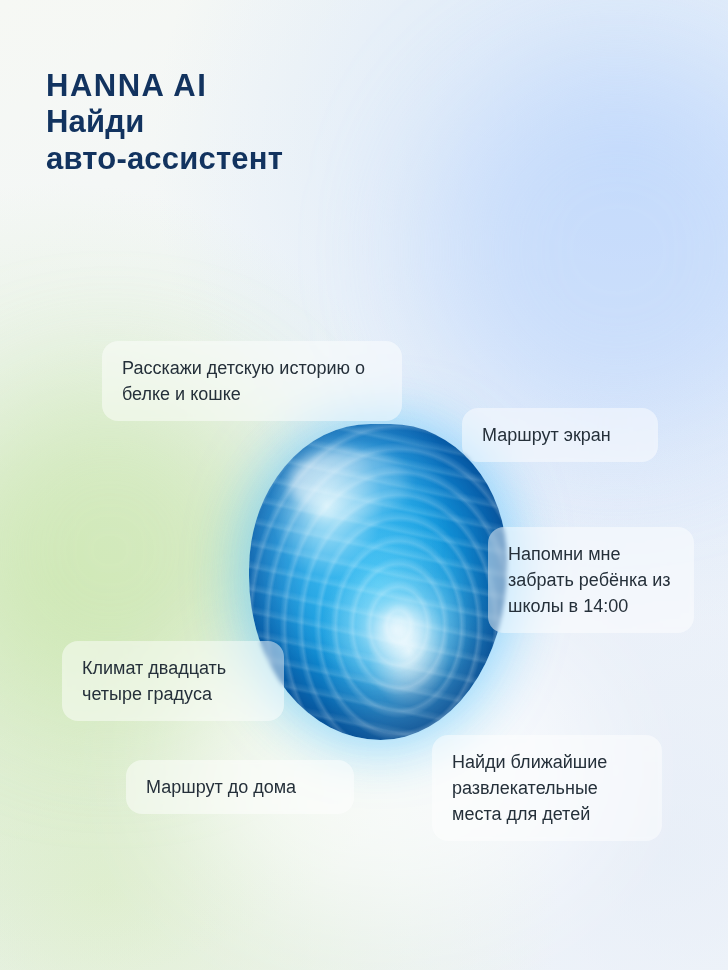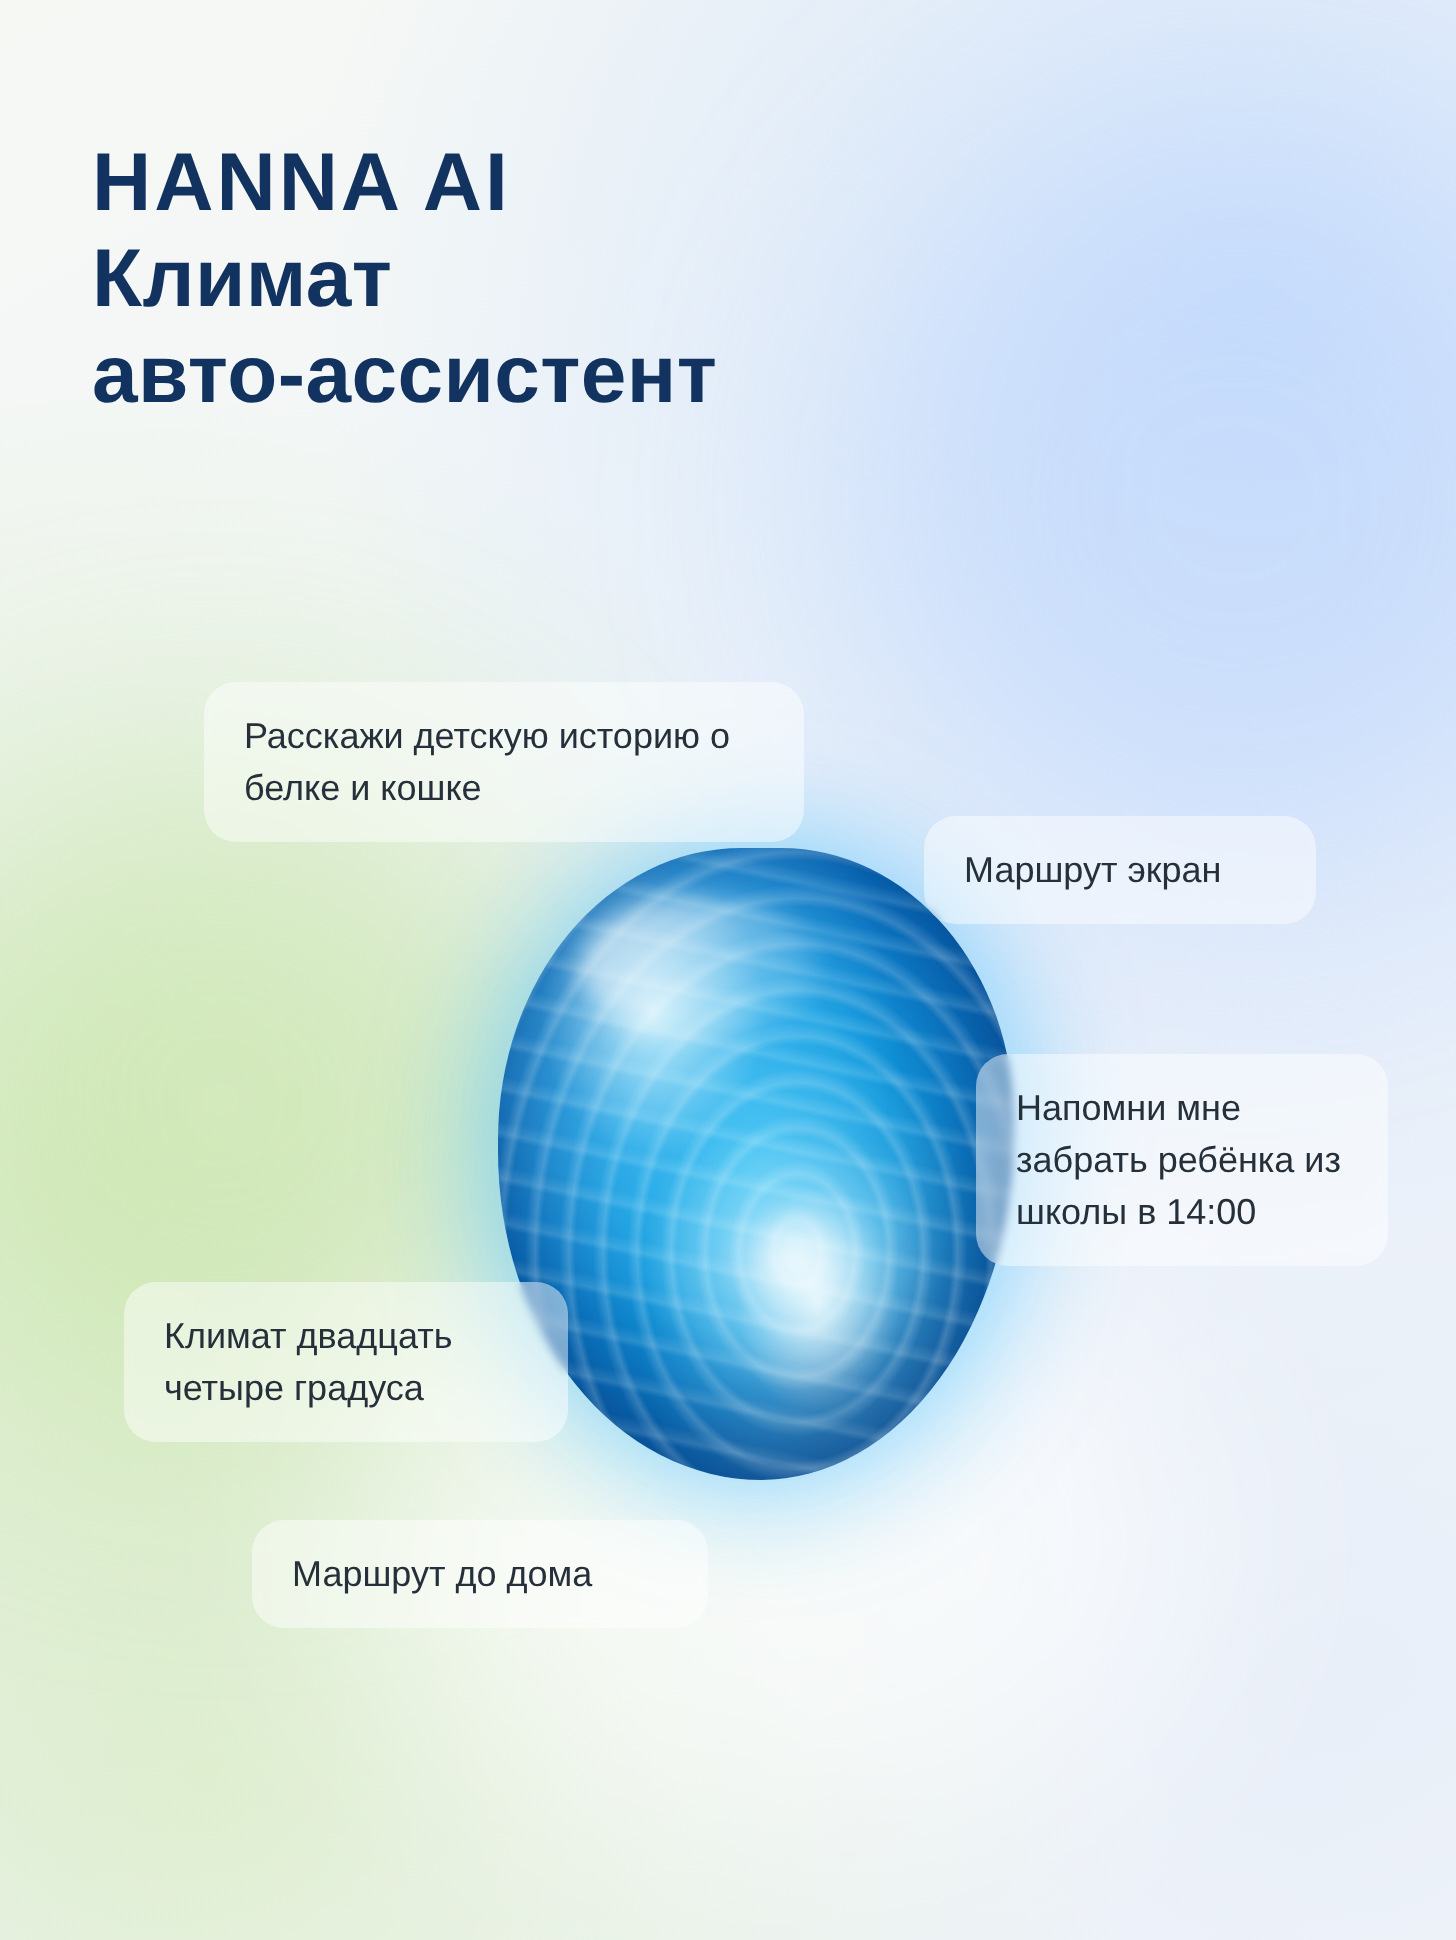--- a/index.html
+++ b/index.html
@@ -50,21 +50,21 @@
     width: 420px;
     height: 300px;
     background: rgba(255,255,255,0.65);
   }
 
   .title {
     position: absolute;
     left: 46px;
     top: 68px;
     color: #12335f;
-    font-size: 41px;
+    font-size: 31px;
     line-height: 1.17;
     font-weight: 700;
     letter-spacing: 0.2px;
     z-index: 6;
   }
   .title .line1 {
     letter-spacing: 1.5px;
   }
 
   .orb-wrap {
@@ -160,31 +160,32 @@
 <body>
 
 <div class="poster">
 
   <div class="soft-blob blob-green"></div>
   <div class="soft-blob blob-blue"></div>
   <div class="soft-blob blob-white"></div>
 
   <div class="title">
     <div class="line1">HANNA AI</div>
-    <div class="line2">Климат</div>
+    <div class="line2">Найди</div>
     <div class="line3">авто-ассистент</div>
   </div>
 
   <div class="orb-wrap">
     <div class="orb-glow"></div>
     <div class="orb">
       <div class="orb-top-shine"></div>
       <div class="orb-swirl"></div>
     </div>
   </div>
 
   <div class="bubble b-story">Расскажи детскую историю о белке и кошке</div>
   <div class="bubble b-screen">Маршрут экран</div>
   <div class="bubble b-remind">Напомни мне забрать ребёнка из школы в 14:00</div>
   <div class="bubble b-climate">Климат двадцать четыре градуса</div>
   <div class="bubble b-route">Маршрут до дома</div>
+  <div class="bubble b-places">Найди ближайшие развлекательные места для детей</div>
 
 </div>
 
 </body></html>

